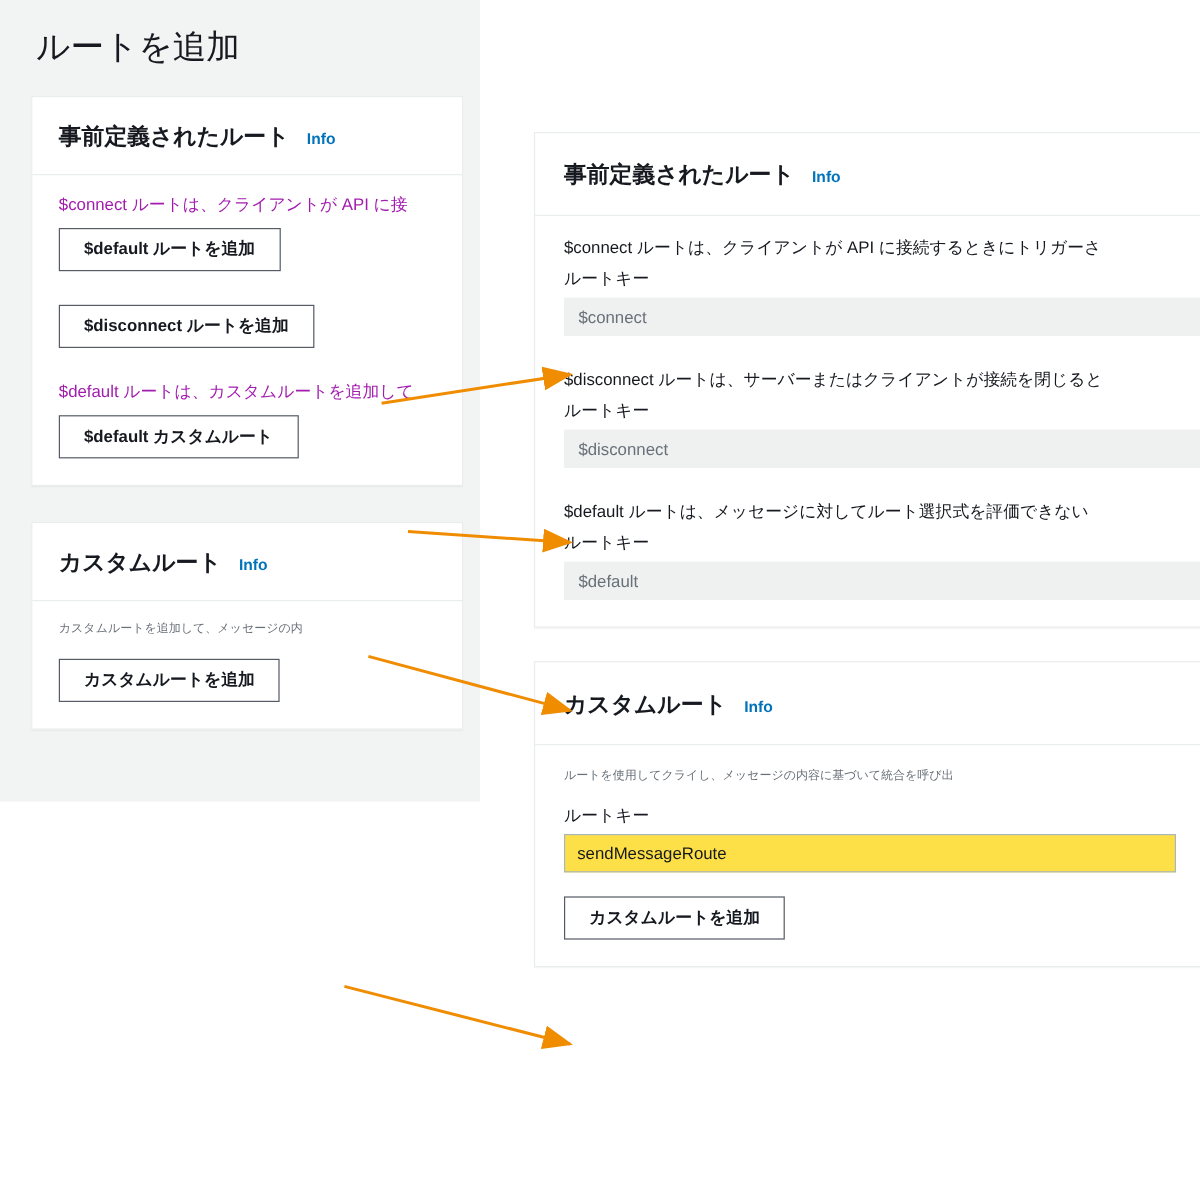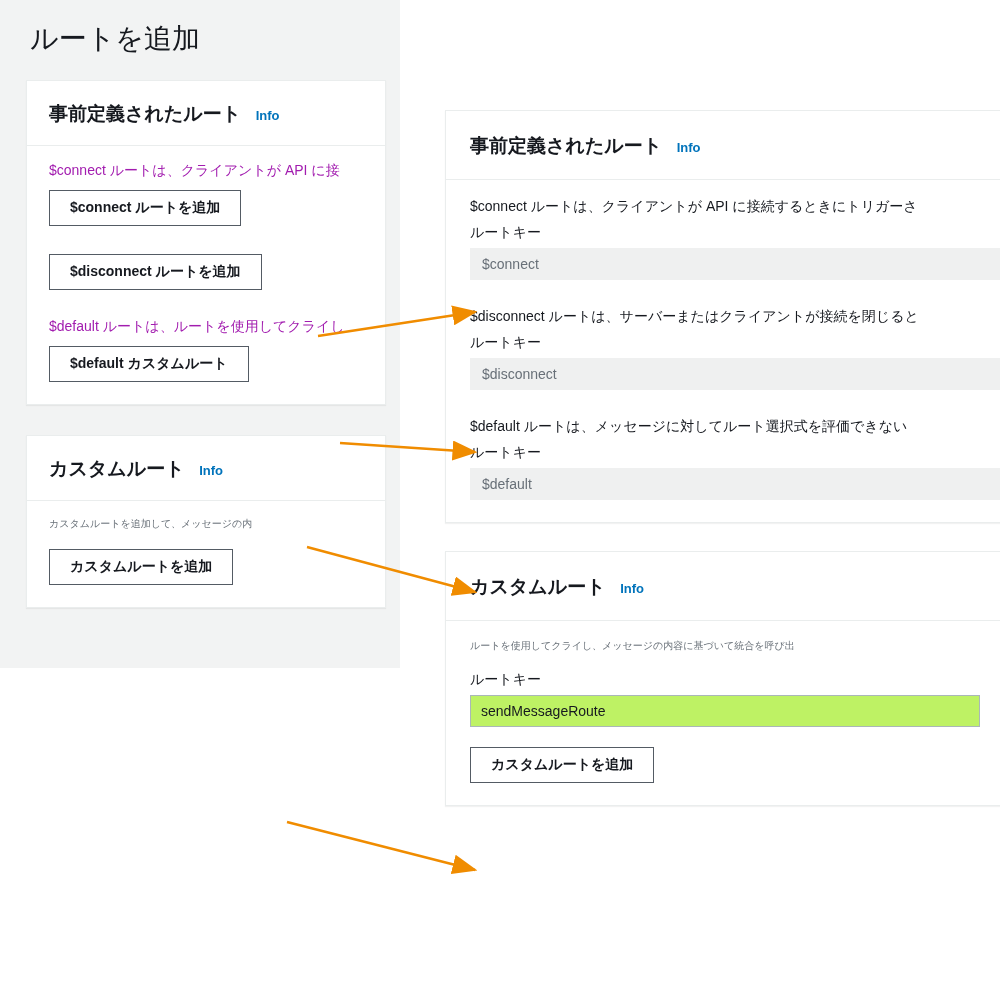--- a/index.html
+++ b/index.html
@@ -131,21 +131,21 @@
       margin-bottom: 6px;
     }
     .readonly-field {
       background: #eff0f0;
       color: #687078;
       font-size: 14px;
       padding: 8px 12px;
       width: 100%;
     }
     .text-input {
-      background: #bef264;
+      background: #fde047;
       border: 1px solid #aab7b8;
       font-size: 14px;
       padding: 7px 10px;
       width: 100%;
       font-family: inherit;
       color: #16191f;
     }
     .custom-desc-grey {
       font-size: 10px;
       color: #687078;
@@ -169,27 +169,27 @@
   <h1 class="page-title">ルートを追加</h1>
 
   <div class="panel">
     <div class="panel-header">
       <span class="panel-title">事前定義されたルート</span>
       <span class="info-link">Info</span>
     </div>
     <div class="panel-body">
       <div class="route-block">
         <div class="route-desc">$connect ルートは、クライアントが API に接</div>
-        <button class="btn">$connect ルートを追加</button>
+        <button class="btn">$default ルートを追加</button>
       </div>
       <div class="route-block">
         <button class="btn">$disconnect ルートを追加</button>
       </div>
       <div class="route-block">
-        <div class="route-desc">$default ルートは、ルートを使用してクライし</div>
+        <div class="route-desc">$default ルートは、カスタムルートを追加して</div>
         <button class="btn">$default カスタムルート</button>
       </div>
     </div>
   </div>
 
   <div class="panel second">
     <div class="panel-header">
       <span class="panel-title">カスタムルート</span>
       <span class="info-link">Info</span>
     </div>

